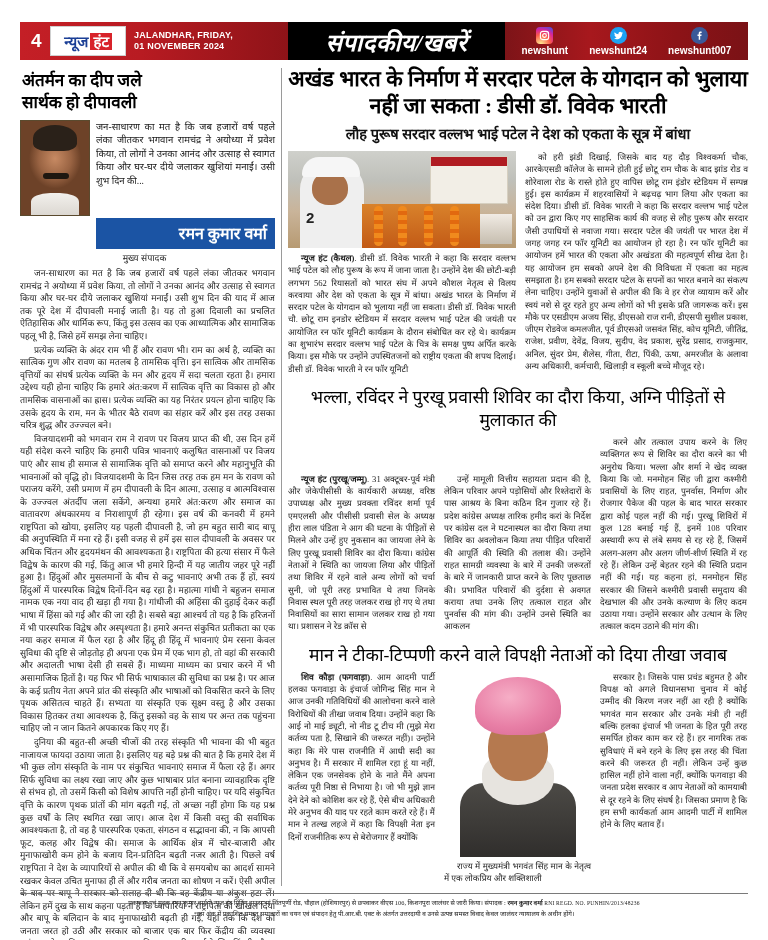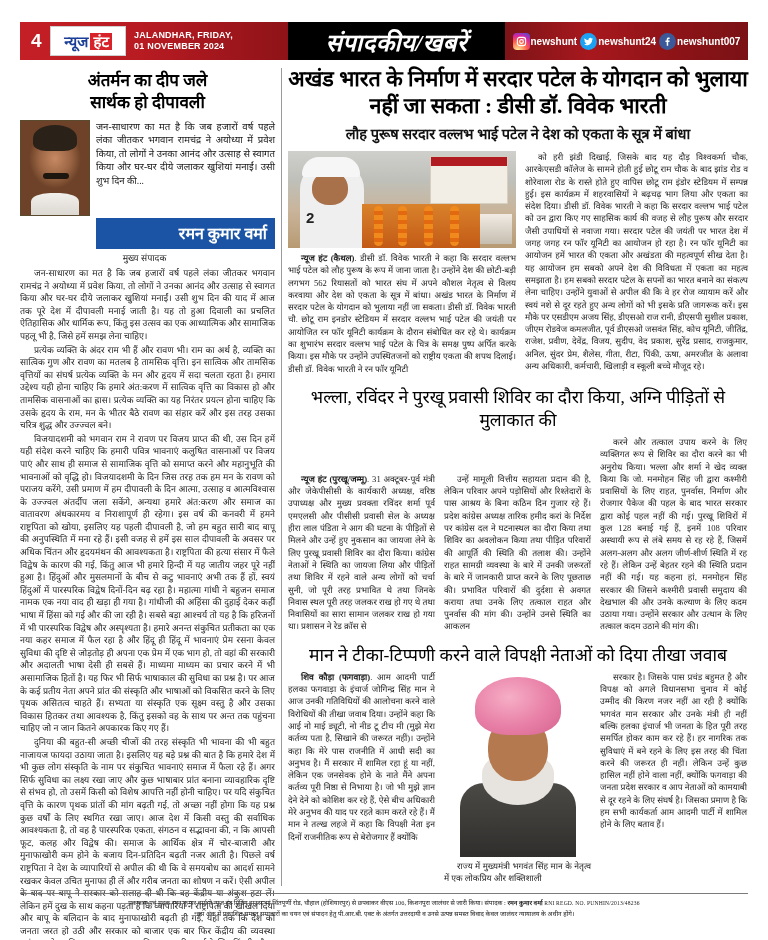--- a/index.html
+++ b/index.html
@@ -90,21 +90,21 @@
   .mh-right {
     width: 243px;
     background: linear-gradient(90deg, #7d1418 0%, #a7181d 35%, #8d1317 70%, #7a1216 100%);
     display: flex;
     align-items: center;
     justify-content: space-around;
     padding: 0 6px;
   }
   .social {
     display: flex;
-    flex-direction: row;
+    flex-direction: column;
     align-items: center;
     gap: 1px;
   }
   .social-ic {
     width: 17px; height: 17px;
     border-radius: 4px;
     display: flex; align-items: center; justify-content: center;
   }
   .ic-ig {
     background: radial-gradient(circle at 28% 102%, #fdf497 0%, #fd5949 45%, #d6249f 70%, #285AEB 100%);
@@ -131,21 +131,20 @@
     position: absolute;
     left: 20px; top: 68px;
     width: 255px;
     height: 818px;
   }
   .edit-title {
     font-family: "Liberation Serif", serif;
     font-weight: bold;
     font-size: 17px;
     line-height: 22px;
-    text-align: center;
     color: #000;
     padding: 2px 2px 6px;
   }
   .edit-intro-wrap {
     display: flex;
     gap: 6px;
     align-items: flex-start;
   }
   .edit-photo {
     width: 70px; height: 96px;

